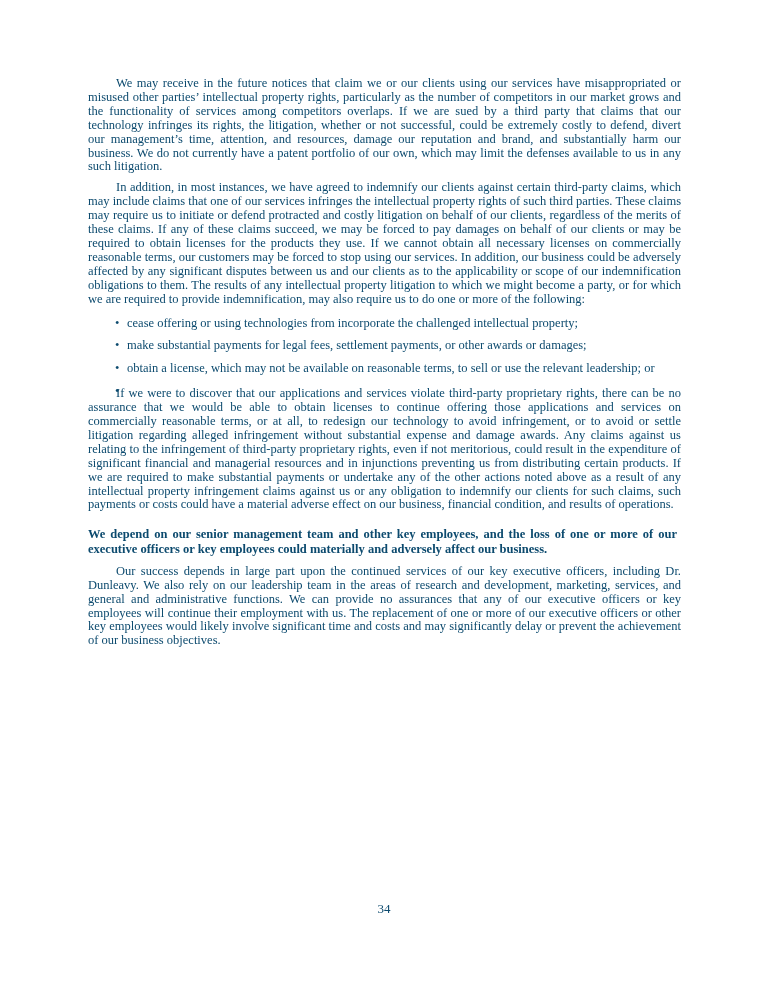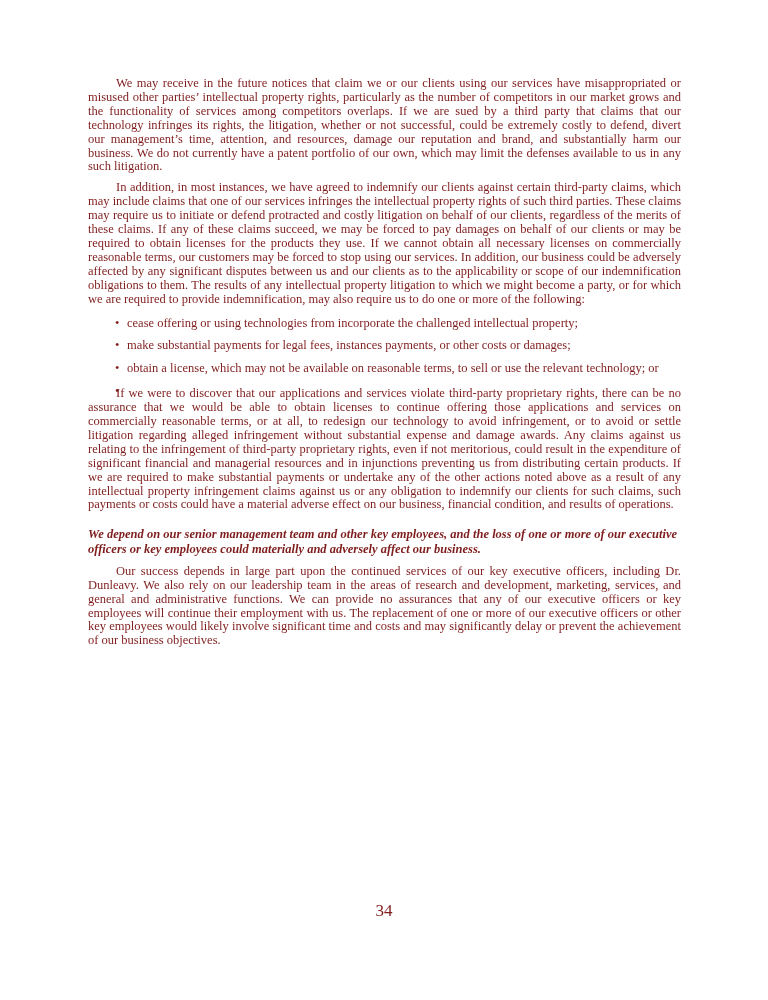--- a/index.html
+++ b/index.html
@@ -6,21 +6,21 @@
     margin: 0;
     padding: 0;
     background: #ffffff;
   }
   .page {
     position: relative;
     width: 768px;
     height: 1000px;
     background: #ffffff;
     font-family: "Liberation Serif", "DejaVu Serif", serif;
-    color: #7f1d1d;
+    color: #0c4a6e;
     overflow: hidden;
   }
   .content {
     position: absolute;
     top: 77px;
     left: 88px;
     width: 593px;
     font-size: 12.5px;
     line-height: 13.9px;
     text-align: justify;
@@ -45,56 +45,55 @@
   }
   .bullet-marker {
     position: absolute;
     left: 27px;
     top: 0;
   }
   h2.risk-heading {
     font-size: 12.5px;
     line-height: 14.2px;
     font-weight: bold;
-    font-style: italic;
     margin: 15px 4px 9px 0;
     text-align: justify;
     text-indent: 0;
   }
   .footer {
     position: absolute;
     top: 901px;
     left: 0;
     width: 768px;
     text-align: center;
-    font-size: 17px;
+    font-size: 13px;
   }
 </style>
 </head>
 <body>
 
 <div class="page">
   <div class="content">
 
     <p class="body-para">We may receive in the future notices that claim we or our clients using our services have misappropriated or misused other parties’ intellectual property rights, particularly as the number of competitors in our market grows and the functionality of services among competitors overlaps. If we are sued by a third party that claims that our technology infringes its rights, the litigation, whether or not successful, could be extremely costly to defend, divert our management’s time, attention, and resources, damage our reputation and brand, and substantially harm our business. We do not currently have a patent portfolio of our own, which may limit the defenses available to us in any such litigation.</p>
 
     <p class="body-para">In addition, in most instances, we have agreed to indemnify our clients against certain third-party claims, which may include claims that one of our services infringes the intellectual property rights of such third parties. These claims may require us to initiate or defend protracted and costly litigation on behalf of our clients, regardless of the merits of these claims. If any of these claims succeed, we may be forced to pay damages on behalf of our clients or may be required to obtain licenses for the products they use. If we cannot obtain all necessary licenses on commercially reasonable terms, our customers may be forced to stop using our services. In addition, our business could be adversely affected by any significant disputes between us and our clients as to the applicability or scope of our indemnification obligations to them. The results of any intellectual property litigation to which we might become a party, or for which we are required to provide indemnification, may also require us to do one or more of the following:</p>
 
     <ul class="bullet-list">
       <li>
         <span class="bullet-marker">•</span>
         <span>cease offering or using technologies from incorporate the challenged intellectual property;</span>
       </li>
       <li>
         <span class="bullet-marker">•</span>
-        <span>make substantial payments for legal fees, instances payments, or other costs or damages;</span>
+        <span>make substantial payments for legal fees, settlement payments, or other awards or damages;</span>
       </li>
       <li>
         <span class="bullet-marker">•</span>
-        <span>obtain a license, which may not be available on reasonable terms, to sell or use the relevant technology; or</span>
+        <span>obtain a license, which may not be available on reasonable terms, to sell or use the relevant leadership; or</span>
       </li>
       <li>
         <span class="bullet-marker">•</span>
       </li>
     </ul>
 
     <p class="body-para">If we were to discover that our applications and services violate third-party proprietary rights, there can be no assurance that we would be able to obtain licenses to continue offering those applications and services on commercially reasonable terms, or at all, to redesign our technology to avoid infringement, or to avoid or settle litigation regarding alleged infringement without substantial expense and damage awards. Any claims against us relating to the infringement of third-party proprietary rights, even if not meritorious, could result in the expenditure of significant financial and managerial resources and in injunctions preventing us from distributing certain products. If we are required to make substantial payments or undertake any of the other actions noted above as a result of any intellectual property infringement claims against us or any obligation to indemnify our clients for such claims, such payments or costs could have a material adverse effect on our business, financial condition, and results of operations.</p>
 
     <h2 class="risk-heading">We depend on our senior management team and other key employees, and the loss of one or more of our executive officers or key employees could materially and adversely affect our business.</h2>
 

